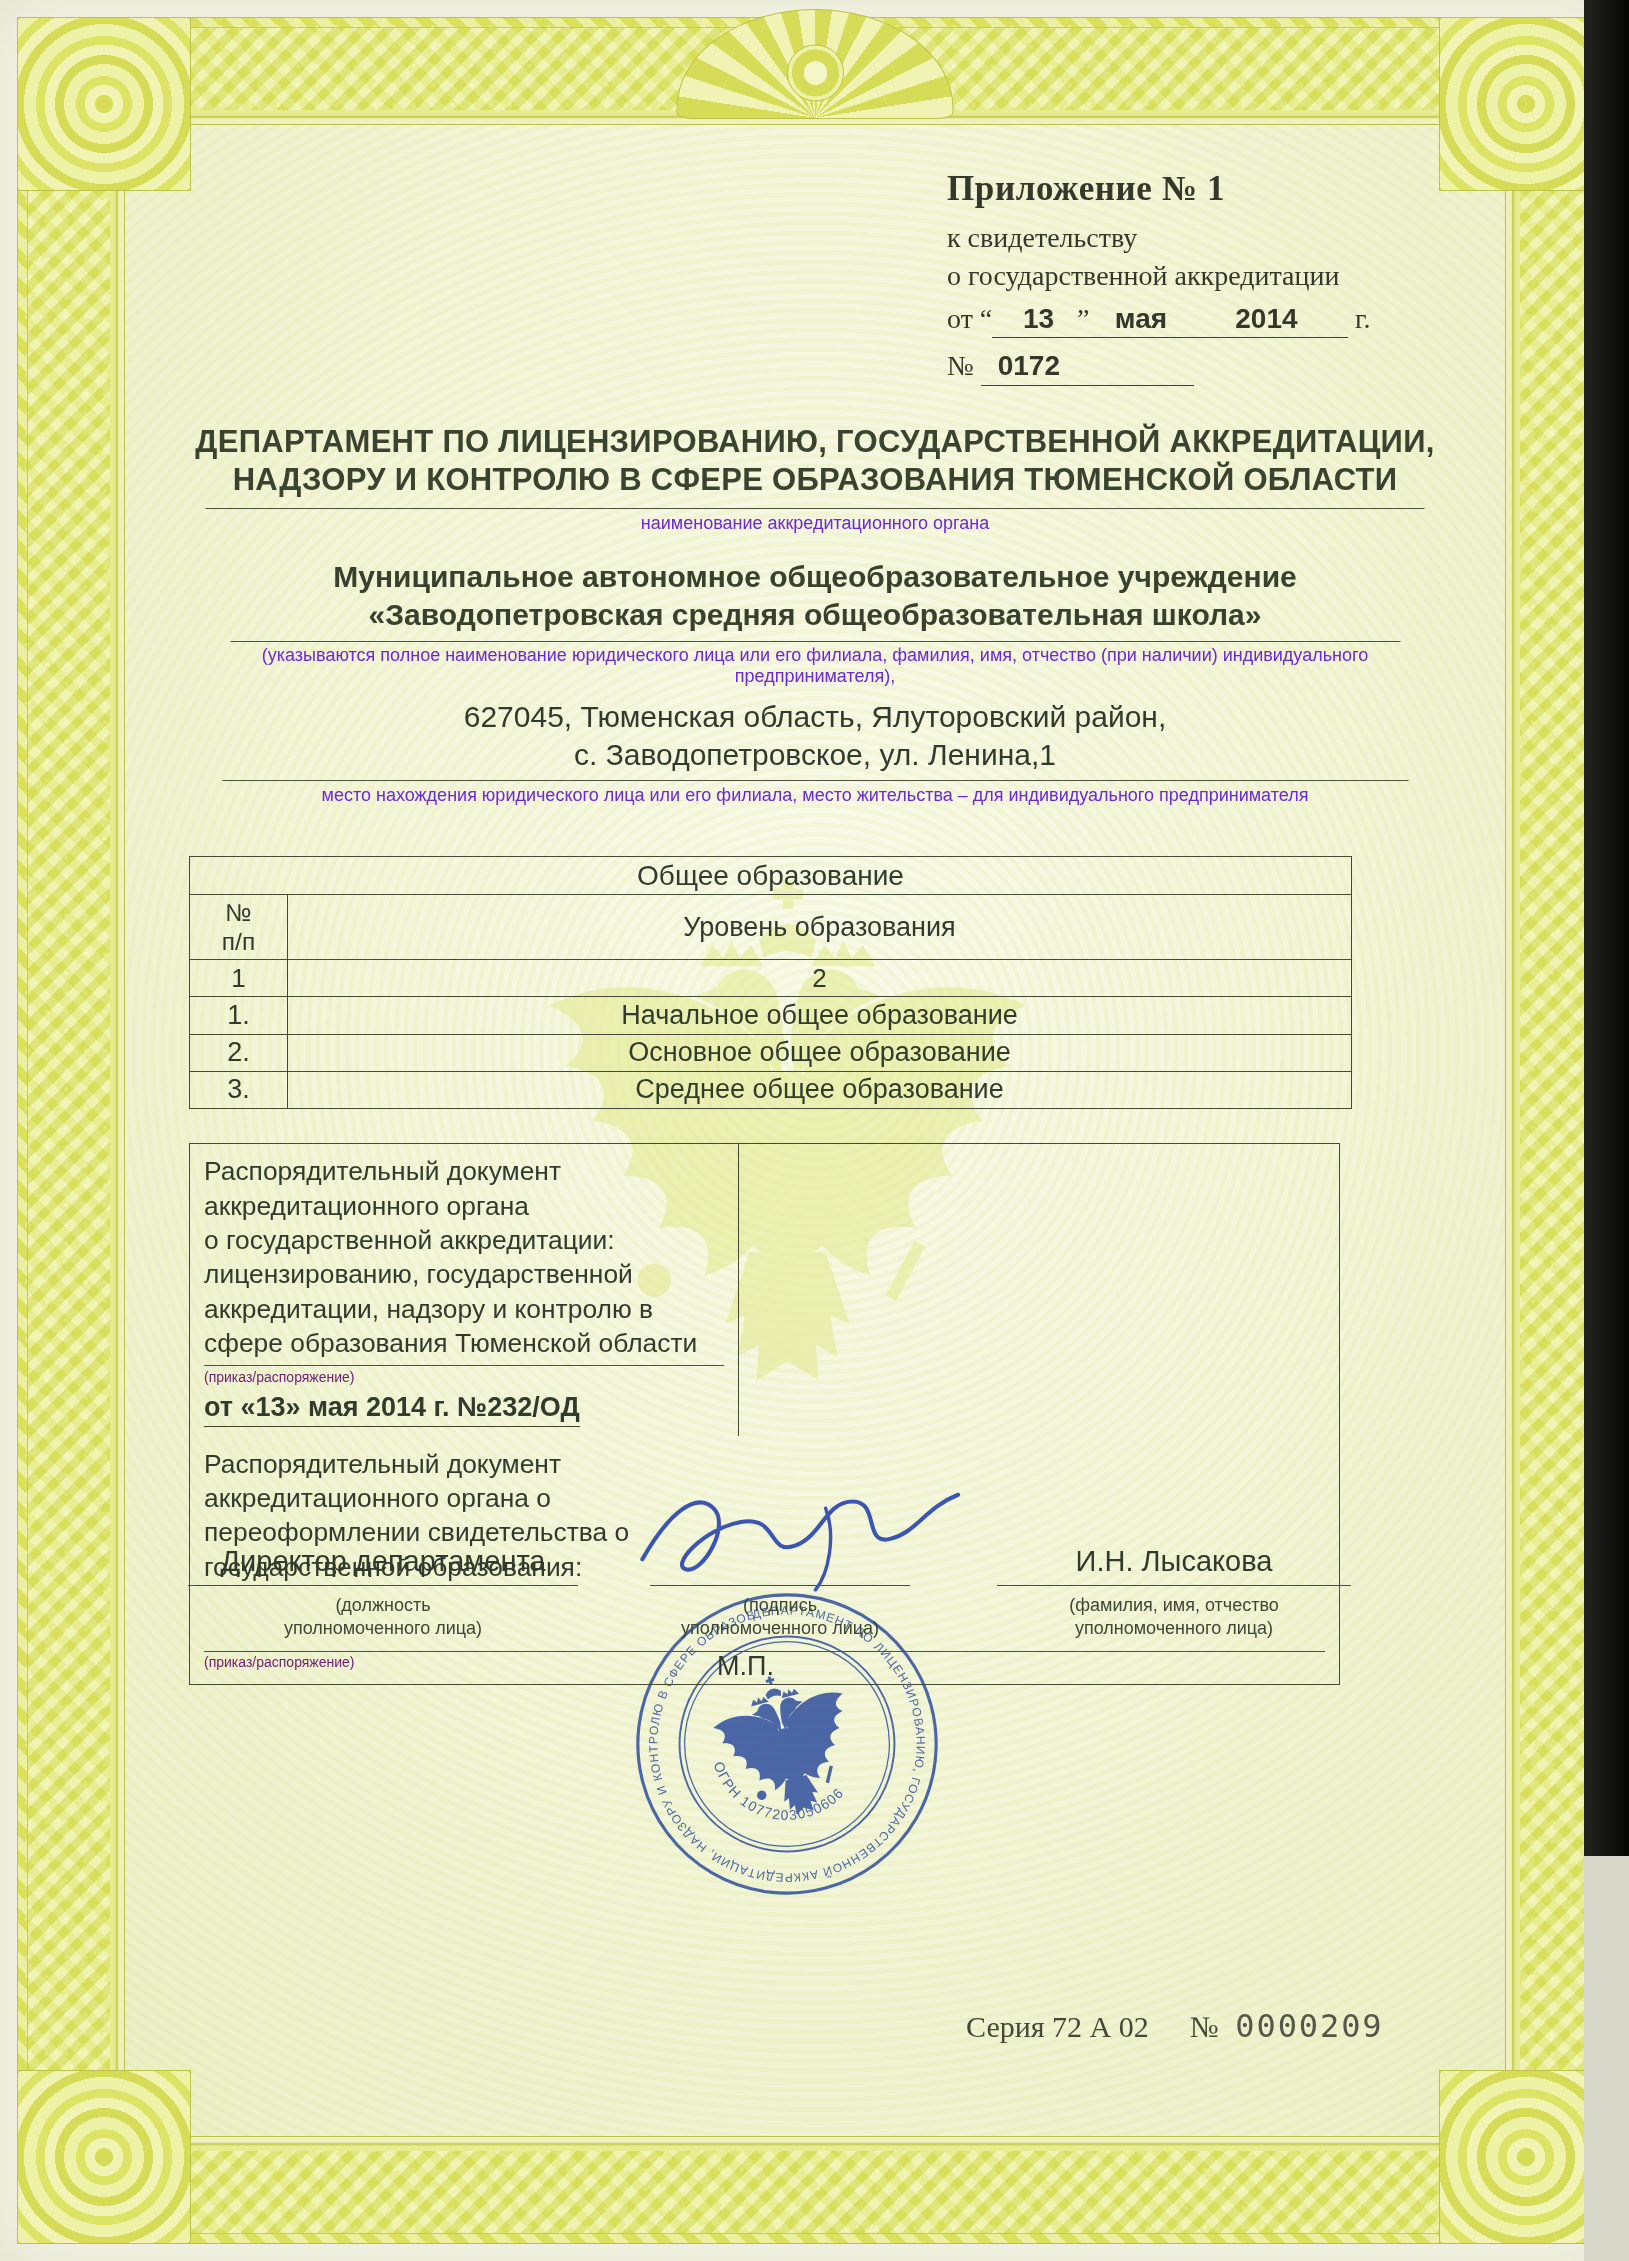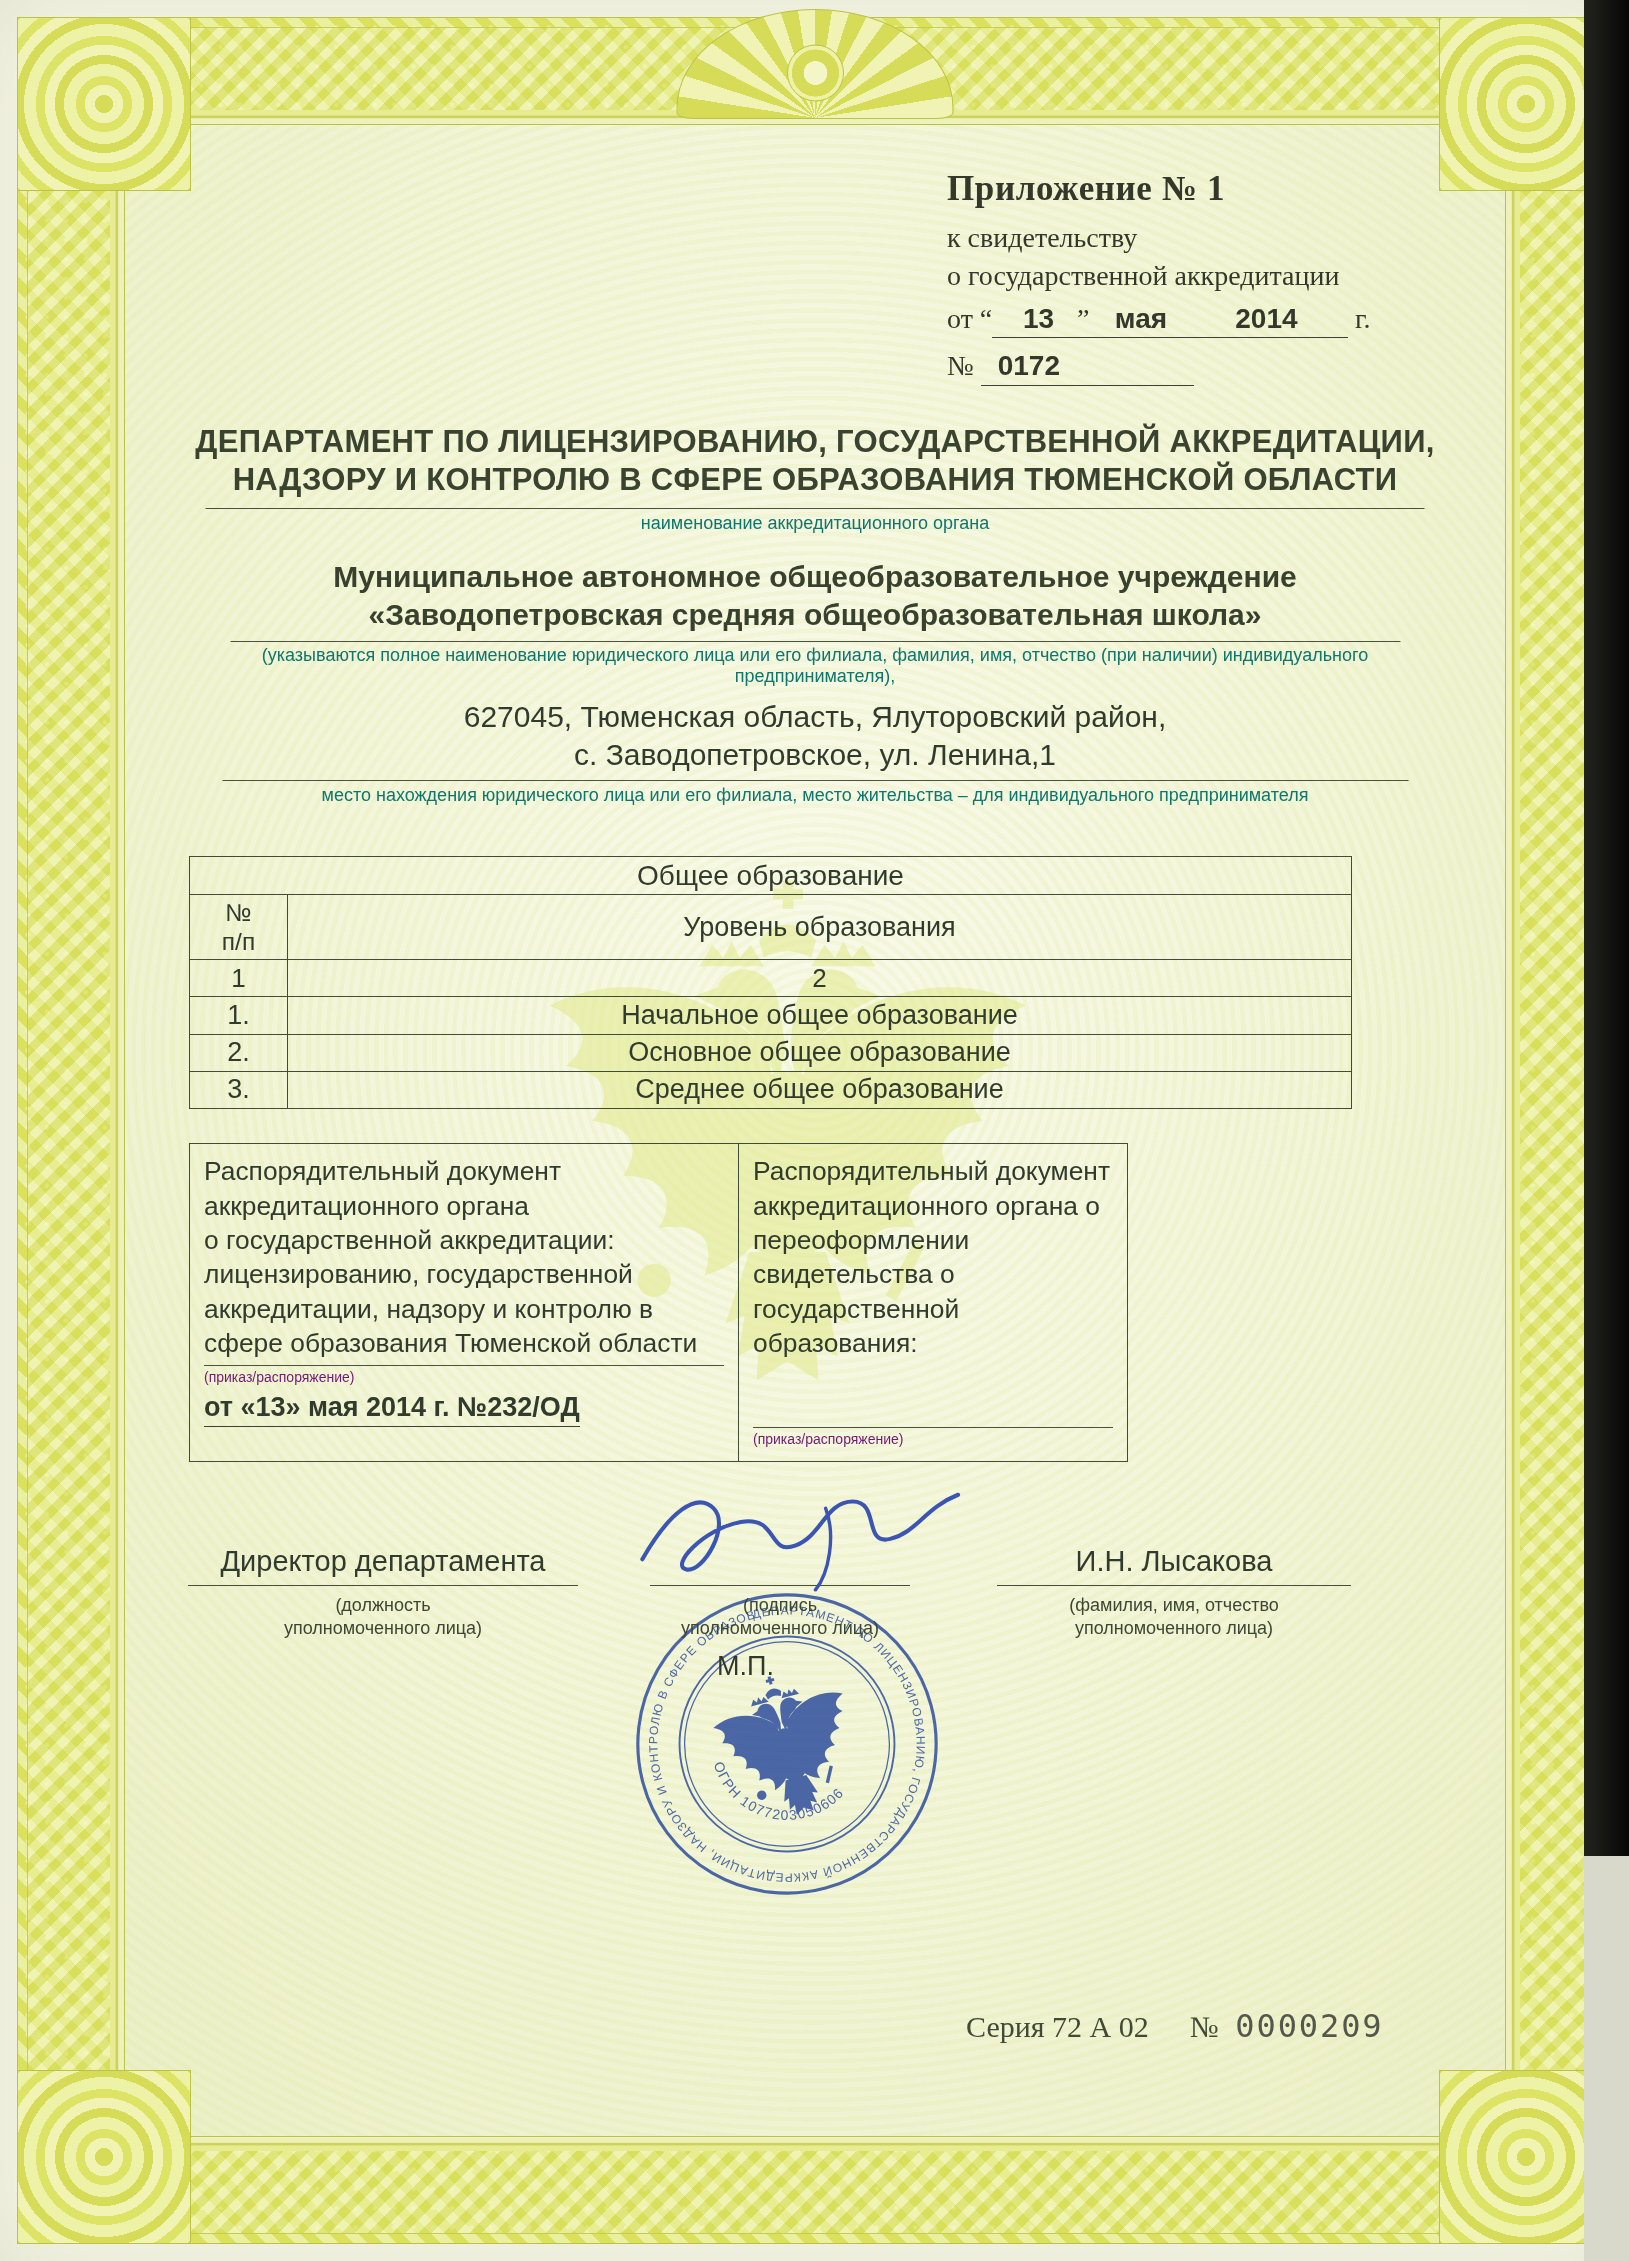--- a/index.html
+++ b/index.html
@@ -62,21 +62,21 @@
   
   .scan-dark  { position:absolute; right:0; top:0; width:46px; height:1856px; z-index:50;
                 background:linear-gradient(90deg,#23231e,#050505); }
   .scan-light { position:absolute; right:0; top:1856px; width:46px; bottom:0; z-index:50; background:#d8d9cb; }
 
   
   .watermark { position:absolute; left:478px; top:809px; width:619px; height:619px; z-index:1; opacity:.55; }
 
   
   .serif { font-family:"Liberation Serif", serif; }
-  .small { font-size:18px; color:#0f766e; }
+  .small { font-size:18px; color:#6d28d9; }
   .rule  { border-top:1.9px solid #4a5340; }
 
   
   .head-right { position:absolute; left:947px; top:169px; width:535px; z-index:5; color:#33382b; }
   .appendix-title { font-family:"Liberation Serif",serif; font-weight:bold; font-size:35px; margin-bottom:10.3px; letter-spacing:0.6px; }
   .head-line { font-family:"Liberation Serif",serif; font-size:28px; line-height:1.33; }
   .date-line { margin-top:6.4px; }
   .u-seg { display:inline-block; border-bottom:1.9px solid #3b4234; padding:0 7.7px; }
   .dval { font-family:"Liberation Sans",sans-serif; font-weight:bold; font-size:28px; display:inline-block; text-align:center; }
   .dval.day { min-width:77px; } .dval.mon { min-width:103px; } .dval.yr { min-width:148px; }
@@ -100,22 +100,22 @@
   .edu-table { position:absolute; left:189px; top:856px; width:1163px; z-index:5;
                border-collapse:collapse; table-layout:fixed; font-size:27px; color:#303b2d; }
   .edu-table td { border:1.9px solid #414c38; text-align:center; padding:2.6px 5.2px; }
   .edu-table .t-title td { font-size:28px; height:36px; }
   .edu-table .t-head td { height:61px; }
   .edu-table .c1head div { font-size:24.5px; line-height:1.2; }
   .edu-table .t-idx td { height:34px; font-size:26px; }
   .edu-table .t-row td { height:37px; }
 
   
-  .orders { position:absolute; left:189px; top:1143px; width:939px; display:flex; align-items:stretch; z-index:5;
-            border:1.9px solid #414c38; }
+  .orders { position:absolute; left:189px; top:1143px; width:1151px; display:flex; align-items:stretch; z-index:5;
+            border:1.9px solid #414c38;flex-direction:column; }
   .order { padding:10.3px 14px 9px; font-size:26.4px; line-height:1.3; color:#303b2d; }
   .order-left { width:549px; border-right:1.9px solid #414c38; }
   .order-right { flex:1; }
   .order-rule { border-top:1.3px solid #4a5340; margin-top:5.2px; }
   .order-rule.gap { margin-top:67px; }
   .order-caption { font-size:14px; color:#701a75; margin:1.3px 0 3.9px; }
   .order-value { display:inline-block; font-weight:bold; font-size:27px; border-bottom:1.9px solid #3b4234; padding-bottom:1.3px; }
 
   
   .sigline { position:absolute; top:1545px; height:41px; border-bottom:1.9px solid #454f3a;

